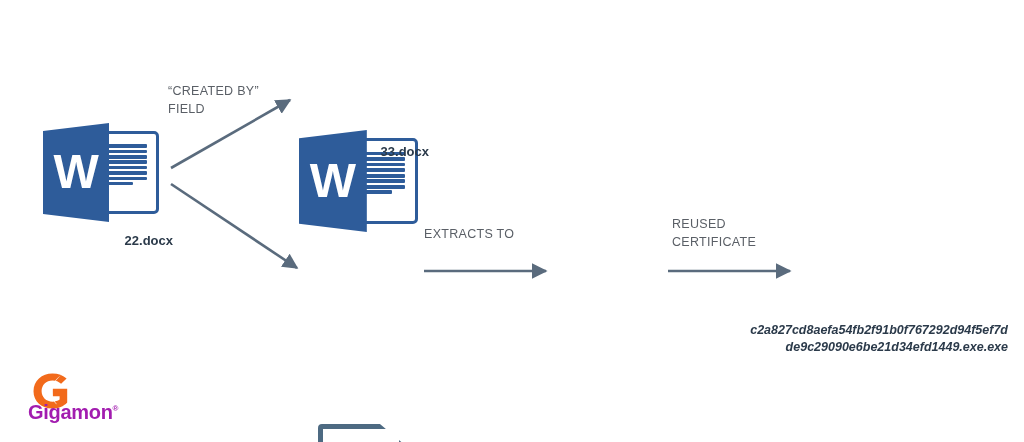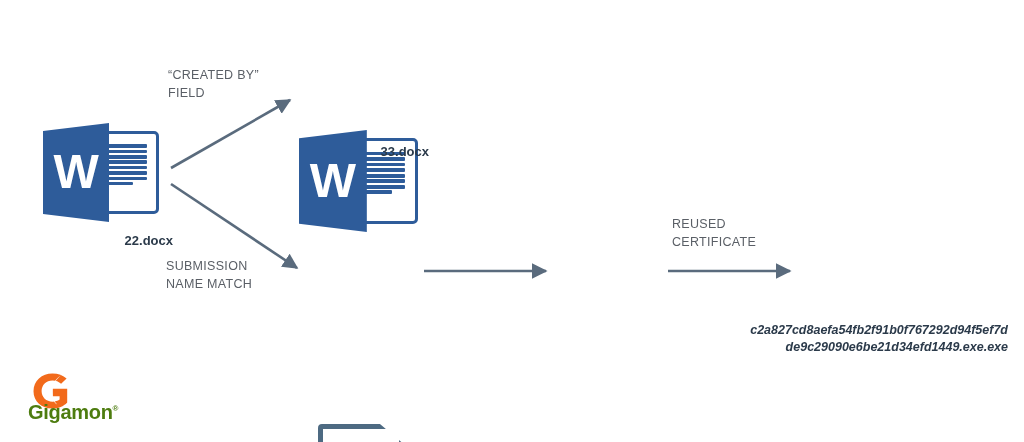--- a/index.html
+++ b/index.html
@@ -105,21 +105,21 @@
   }
 
   
   .logo { position: absolute; }
   .logo .wordmark {
     position: absolute;
     left: 0;
     bottom: 0;
     font-size: 20px;
     font-weight: bold;
-    color: #4d7c0f;
+    color: #a21caf;
     letter-spacing: -0.3px;
     font-family: "Liberation Sans", sans-serif;
   }
   .logo .wordmark sup {
     font-size: 8px;
     vertical-align: super;
   }
 
   svg { display: block; }
   .arrows { position: absolute; left: 0; top: 0; pointer-events: none; }
@@ -184,26 +184,25 @@
     <svg class="corner-line" viewBox="0 0 100 100" preserveAspectRatio="none">
       <path d="M 0 0 L 100 100" stroke="none" fill="none"></path>
     </svg>
 
   </div>
 
 
   <div class="caption" style="left:718px; top:322px; width:290px; font-size:12.5px;font-style:italic;">c2a827cd8aefa54fb2f91b0f767292d94f5ef7d
 de9c29090e6be21d34efd1449.exe.exe</div>
 
-  <div class="arrow-label" style="left:168px; top:66px; width:150px;">“CREATED BY”
+  <div class="arrow-label" style="left:168px; top:82px; width:150px;">“CREATED BY”
 FIELD</div>
 
-  <div class="arrow-label" style="left:166px; top:257px; width:160px;">SUBMISSION
-NAME MATCH</div>
-
+
+  <div class="arrow-label" style="left:424px; top:225px; width:140px;">EXTRACTS TO</div>
 
   <div class="arrow-label" style="left:672px; top:215px; width:140px;">REUSED
 CERTIFICATE</div>
 
   <div class="logo" style="left:28px; top:372px; width:105px; height:52px;">
     <svg width="44" height="38" viewBox="0 0 44 38" style="position:absolute; left:3px; top:0;">
       <path d="M21.5 1.5 C10.8 1.5 2.5 8.8 2.5 19.2 C2.5 29.4 10.6 36.6 21.4 36.6
                C27.4 36.6 32.6 34.3 36.2 30.4 L36.2 16.8 L21.8 16.8 L21.8 24.2
                L28.6 24.2 L28.6 27.6 C26.7 29.0 24.3 29.7 21.6 29.7
                C15.2 29.7 10.6 25.3 10.6 19.1 C10.6 12.9 15.2 8.4 21.5 8.4

